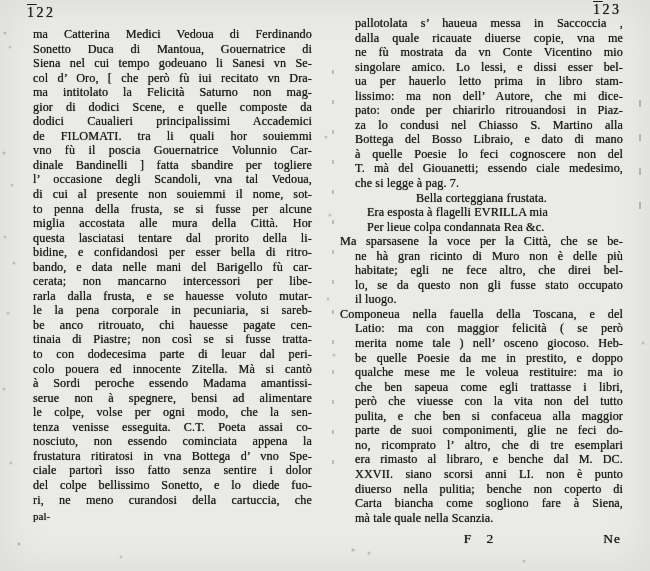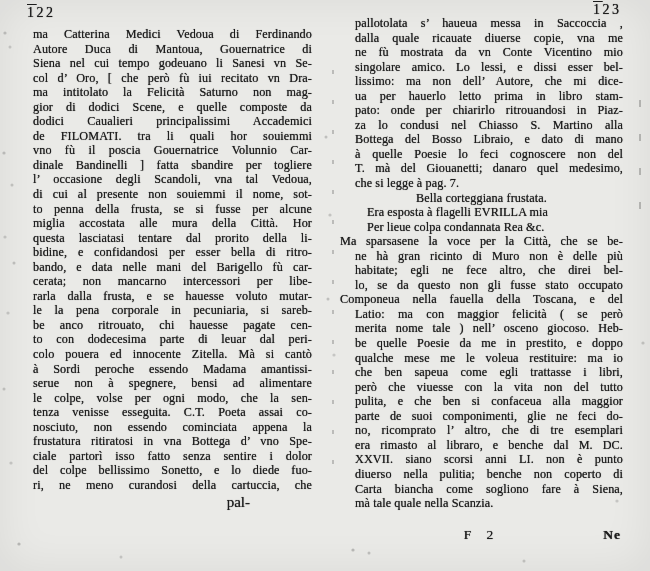--- a/index.html
+++ b/index.html
@@ -24,30 +24,30 @@
     text-align:justify;text-align-last:justify;
     letter-spacing:0.1px;white-space:nowrap;
     text-shadow:0 0 0.75px rgba(28,28,28,0.85);
   }
   .line.s-l{text-align:right;text-align-last:left;}
   .line.s-c{text-align:right;text-align-last:center;}
   .ind1{padding-left:15px;}
   .ind2{padding-left:27px;}
   .it{}
   .catchword-row{
-    text-align:right;padding-right:62px;margin-top:2px;
-    font-size:15px;line-height:14.55px;
+    text-align:left;padding-right:62px;margin-top:2px;
+    font-size:11px;line-height:14.55px;
     text-shadow:0 0 0.75px rgba(28,28,28,0.85);
   }
   .footer-row{
-    position:relative;height:17px;margin-top:16px;
+    position:relative;height:17px;margin-top:6px;
     font-size:13.5px;text-shadow:0 0 0.8px rgba(25,25,25,0.9);
   }
   .sig{position:absolute;left:50%;transform:translateX(-50%);letter-spacing:6px;}
-  .cw{position:absolute;right:2px;font-weight:bold;letter-spacing:1px;}
+  .cw{position:absolute;right:2px;font-weight:normal;letter-spacing:1px;}
   
   #speckles{
     position:absolute;left:0;top:0;width:2px;height:2px;border-radius:50%;
     box-shadow:
       4px 32px 0 0.6px rgba(40,40,40,0.22),
       9px 46px 0 0.5px rgba(40,40,40,0.18),
       3px 152px 0 0.6px rgba(40,40,40,0.22),
       11px 184px 0 0.5px rgba(40,40,40,0.20),
       4px 236px 0 0.6px rgba(40,40,40,0.18),
       13px 262px 0 0.5px rgba(40,40,40,0.22),
@@ -87,40 +87,41 @@
 <div id="speckles"></div>
 <div id="gutter-marks"></div>
 <div id="edge-marks"></div>
 
 <div id="pn-left" class="pagenum">122</div>
 <div id="pn-right" class="pagenum">123</div>
 
 <div id="col-left" class="col">
   <div id="left-lines">
       <div class="line s-j"><span>ma </span><span class="it">Catterina Medici</span><span> Vedoua di </span><span class="it">Ferdinando</span></div>
-      <div class="line s-j"><span class="it">Autore</span><span> Duca di Mantoua, Gouernatrice di</span></div>
+      <div class="line s-j"><span class="it">Sonetto</span><span> Duca di Mantoua, Gouernatrice di</span></div>
       <div class="line s-j"><span>Siena nel cui tempo godeuano li Sanesi vn Se-</span></div>
       <div class="line s-j"><span>col d’ Oro, [ che però fù iui recitato vn Dra-</span></div>
       <div class="line s-j"><span>ma intitolato la </span><span class="it">Felicità Saturno</span><span> non mag-</span></div>
       <div class="line s-j"><span>gior di dodici Scene, e quelle composte da</span></div>
       <div class="line s-j"><span>dodici Caualieri principalissimi Accademici</span></div>
       <div class="line s-j"><span>de FILOMATI. tra li quali hor souiemmi</span></div>
       <div class="line s-j"><span>vno fù il poscia Gouernatrice </span><span class="it">Volunnio</span><span> Car-</span></div>
       <div class="line s-j"><span>dinale </span><span class="it">Bandinelli</span><span> ] fatta sbandire per togliere</span></div>
       <div class="line s-j"><span>l’ occasione degli Scandoli, vna tal Vedoua,</span></div>
       <div class="line s-j"><span>di cui al presente non souiemmi il nome, sot-</span></div>
       <div class="line s-j"><span>to penna della frusta, se si fusse per alcune</span></div>
       <div class="line s-j"><span>miglia accostata alle mura della Città. Hor</span></div>
       <div class="line s-j"><span>questa lasciatasi tentare dal prorito della li-</span></div>
       <div class="line s-j"><span>bidine, e confidandosi per esser bella di ritro-</span></div>
       <div class="line s-j"><span>bando, e data nelle mani del Barigello fù car-</span></div>
       <div class="line s-j"><span>cerata; non mancarno intercessori per libe-</span></div>
       <div class="line s-j"><span>rarla dalla frusta, e se hauesse voluto mutar-</span></div>
       <div class="line s-j"><span>le la pena corporale in pecuniaria, si sareb-</span></div>
       <div class="line s-j"><span>be anco ritrouato, chi hauesse pagate cen-</span></div>
+      <div class="line s-j"><span>tinaia di Piastre; non così se si fusse tratta-</span></div>
       <div class="line s-j"><span>to con dodecesima parte di leuar dal peri-</span></div>
       <div class="line s-j"><span>colo pouera ed innocente Zitella. Mà si cantò</span></div>
       <div class="line s-j"><span>à Sordi peroche essendo Madama amantissi-</span></div>
       <div class="line s-j"><span>serue non à spegnere, bensi ad alimentare</span></div>
       <div class="line s-j"><span>le colpe, volse per ogni modo, che la sen-</span></div>
       <div class="line s-j"><span>tenza venisse esseguita. C.T. Poeta assai co-</span></div>
       <div class="line s-j"><span>nosciuto, non essendo cominciata appena la</span></div>
       <div class="line s-j"><span>frustatura ritiratosi in vna Bottega d’ vno Spe-</span></div>
       <div class="line s-j"><span>ciale partorì isso fatto senza sentire i dolor</span></div>
       <div class="line s-j"><span>del colpe bellissimo Sonetto, e lo diede fuo-</span></div>
@@ -128,35 +129,36 @@
     </div>
   <div class="catchword-row">pal-</div>
 </div>
 
 <div id="col-right" class="col">
   <div id="right-lines">
       <div class="line s-j ind1"><span>pallotolata s’ haueua messa in Saccoccia ,</span></div>
       <div class="line s-j ind1"><span>dalla quale ricauate diuerse copie, vna me</span></div>
       <div class="line s-j ind1"><span>ne fù mostrata da vn Conte Vicentino mio</span></div>
       <div class="line s-j ind1"><span>singolare amico. Lo lessi, e dissi esser bel-</span></div>
+      <div class="line s-j ind1"><span>ua per hauerlo letto prima in libro stam-</span></div>
       <div class="line s-j ind1"><span>lissimo: ma non dell’ Autore, che mi dice-</span></div>
-      <div class="line s-j ind1"><span>ua per hauerlo letto prima in libro stam-</span></div>
       <div class="line s-j ind1"><span>pato: onde per chiarirlo ritrouandosi in Piaz-</span></div>
       <div class="line s-j ind1"><span>za lo condusi nel Chiasso S. Martino alla</span></div>
       <div class="line s-j ind1"><span>Bottega del Bosso Libraio, e dato di mano</span></div>
       <div class="line s-j ind1"><span>à quelle Poesie lo feci cognoscere non del</span></div>
-      <div class="line s-j ind1"><span>T. mà del </span><span class="it">Giouanetti</span><span>; danaro quel medesimo,</span></div>
+      <div class="line s-j ind1"><span>T. mà del </span><span class="it">Giouanetti</span><span>; essendo ciale medesimo,</span></div>
       <div class="line s-l ind1"><span>che si legge à pag. 7.</span></div>
       <div class="line s-c"><span>Bella corteggiana frustata.</span></div>
       <div class="line s-l ind2"><span class="it">Era esposta à flagelli EVRILLA mia</span></div>
       <div class="line s-l ind2"><span class="it">Per lieue colpa condannata Rea &amp;c.</span></div>
       <div class="line s-j"><span>Ma sparsasene la voce per la Città, che se be-</span></div>
       <div class="line s-j ind1"><span>ne hà gran ricinto di Muro non è delle più</span></div>
       <div class="line s-j ind1"><span>habitate; egli ne fece altro, che direi bel-</span></div>
       <div class="line s-j ind1"><span>lo, se da questo non gli fusse stato occupato</span></div>
+      <div class="line s-l ind1"><span>il luogo.</span></div>
       <div class="line s-j"><span>Componeua nella fauella della Toscana, e del</span></div>
       <div class="line s-j ind1"><span>Latio: ma con maggior felicità ( se però</span></div>
       <div class="line s-j ind1"><span>merita nome tale ) nell’ osceno giocoso. Heb-</span></div>
       <div class="line s-j ind1"><span>be quelle </span><span class="it">Poesie</span><span> da me in prestito, e doppo</span></div>
       <div class="line s-j ind1"><span>qualche mese me le voleua restituire: ma io</span></div>
       <div class="line s-j ind1"><span>che ben sapeua come egli trattasse i libri,</span></div>
       <div class="line s-j ind1"><span>però che viuesse con la vita non del tutto</span></div>
       <div class="line s-j ind1"><span>pulita, e che ben si confaceua alla maggior</span></div>
       <div class="line s-j ind1"><span>parte de suoi componimenti, glie ne feci do-</span></div>
       <div class="line s-j ind1"><span>no, ricomprato l’ altro, che di tre esemplari</span></div>

